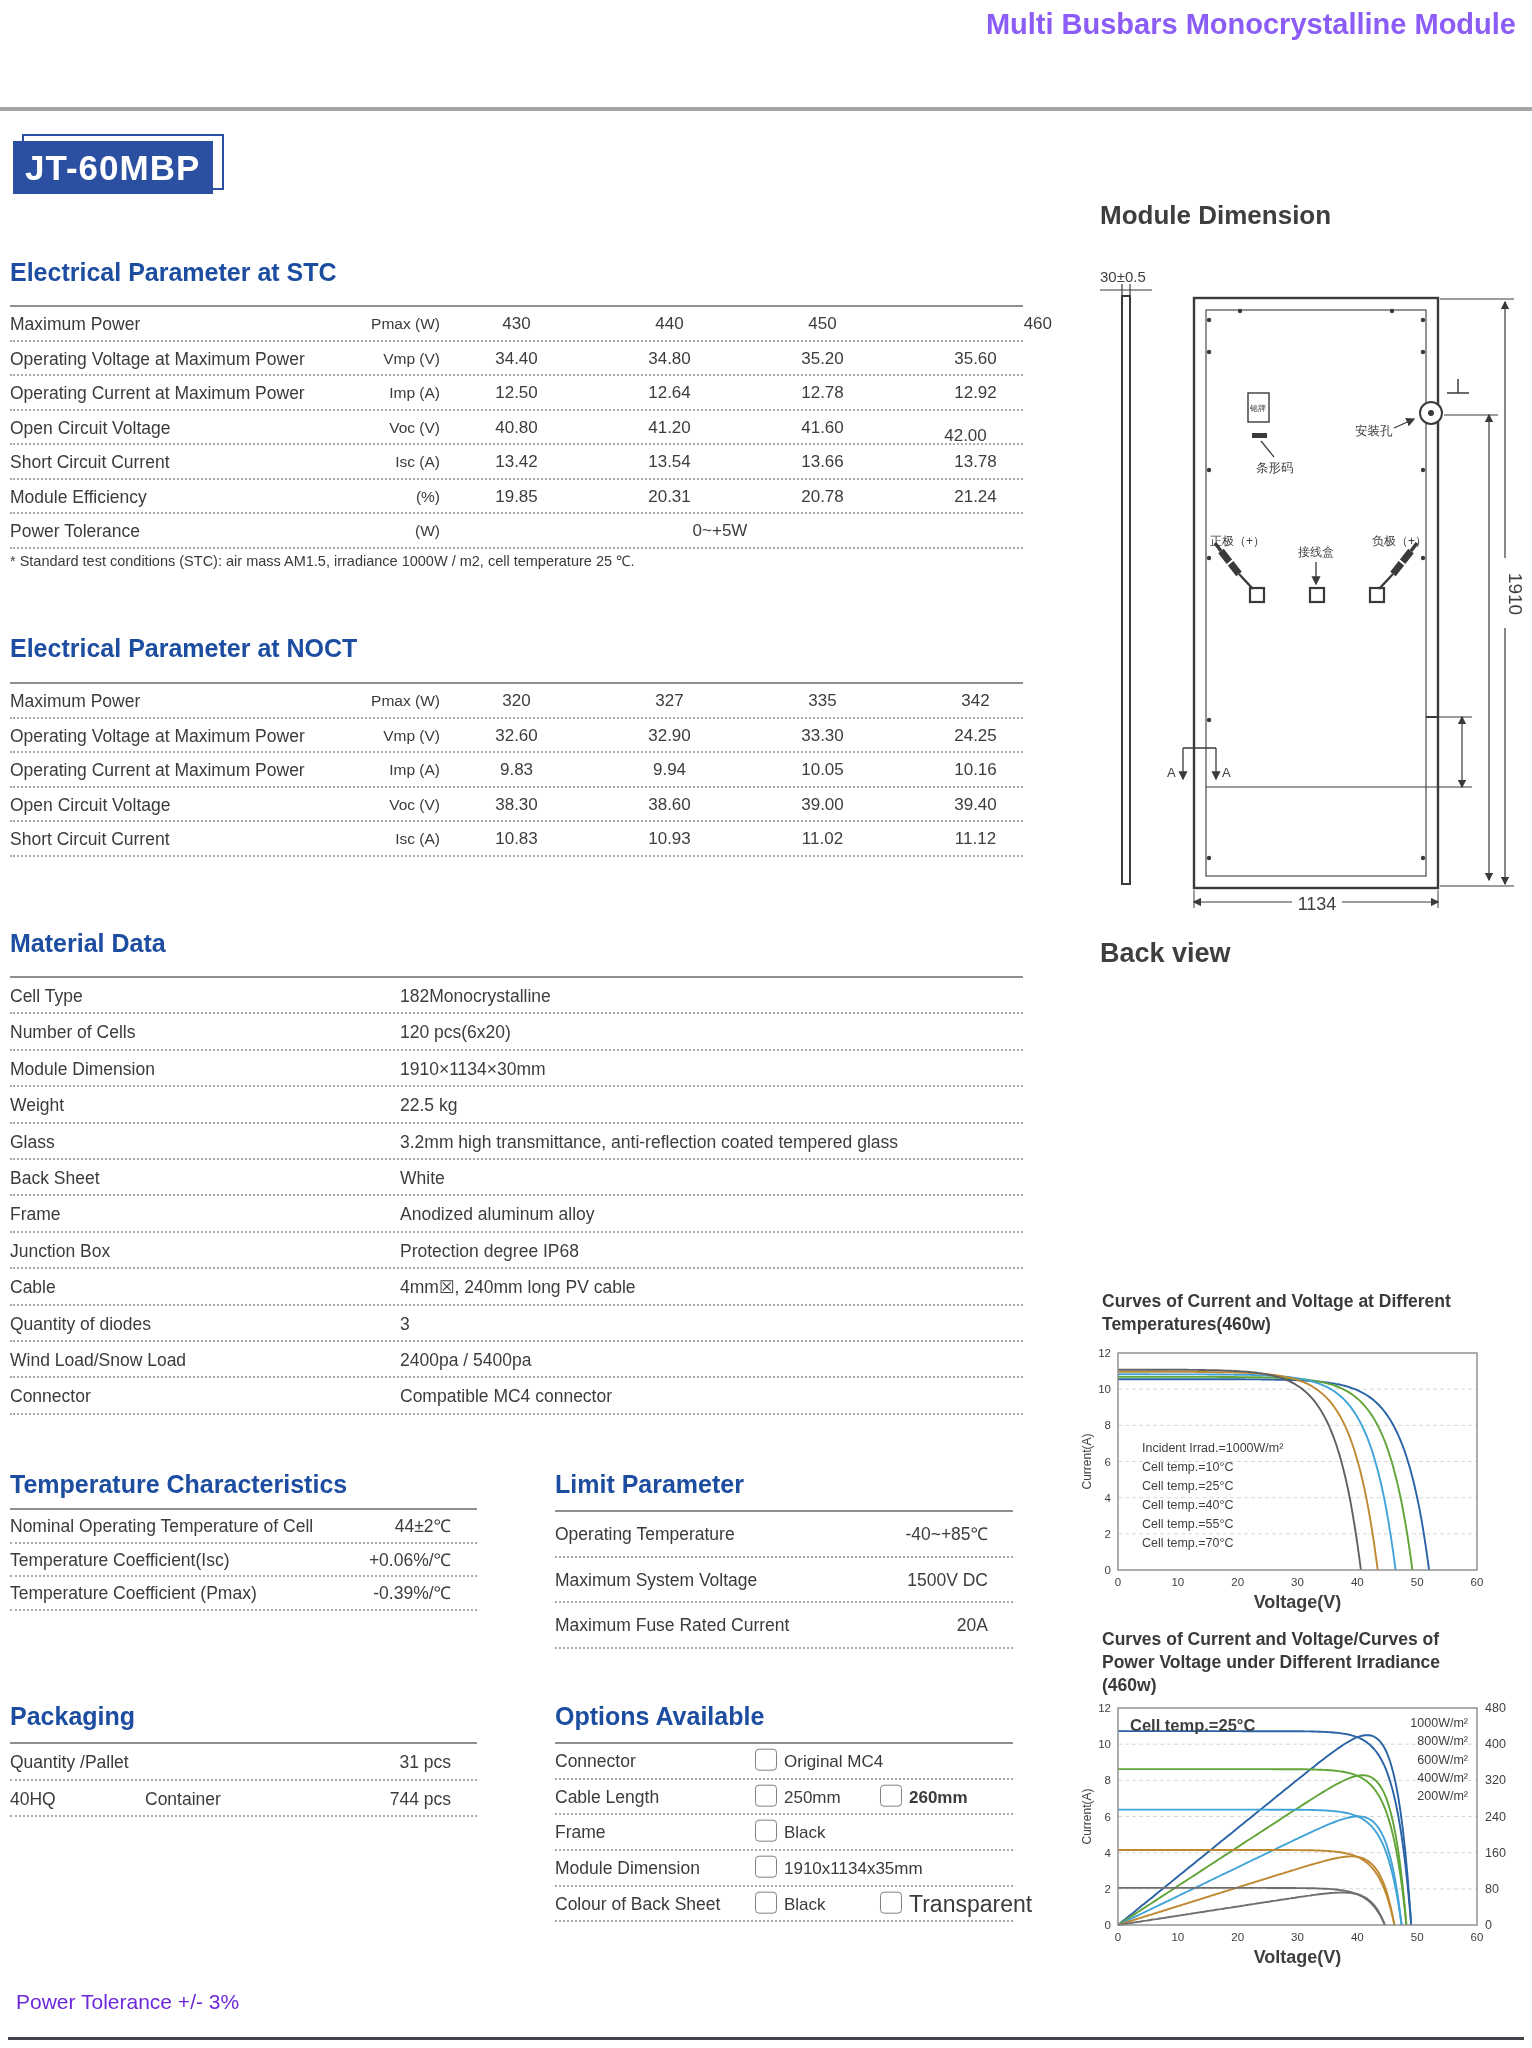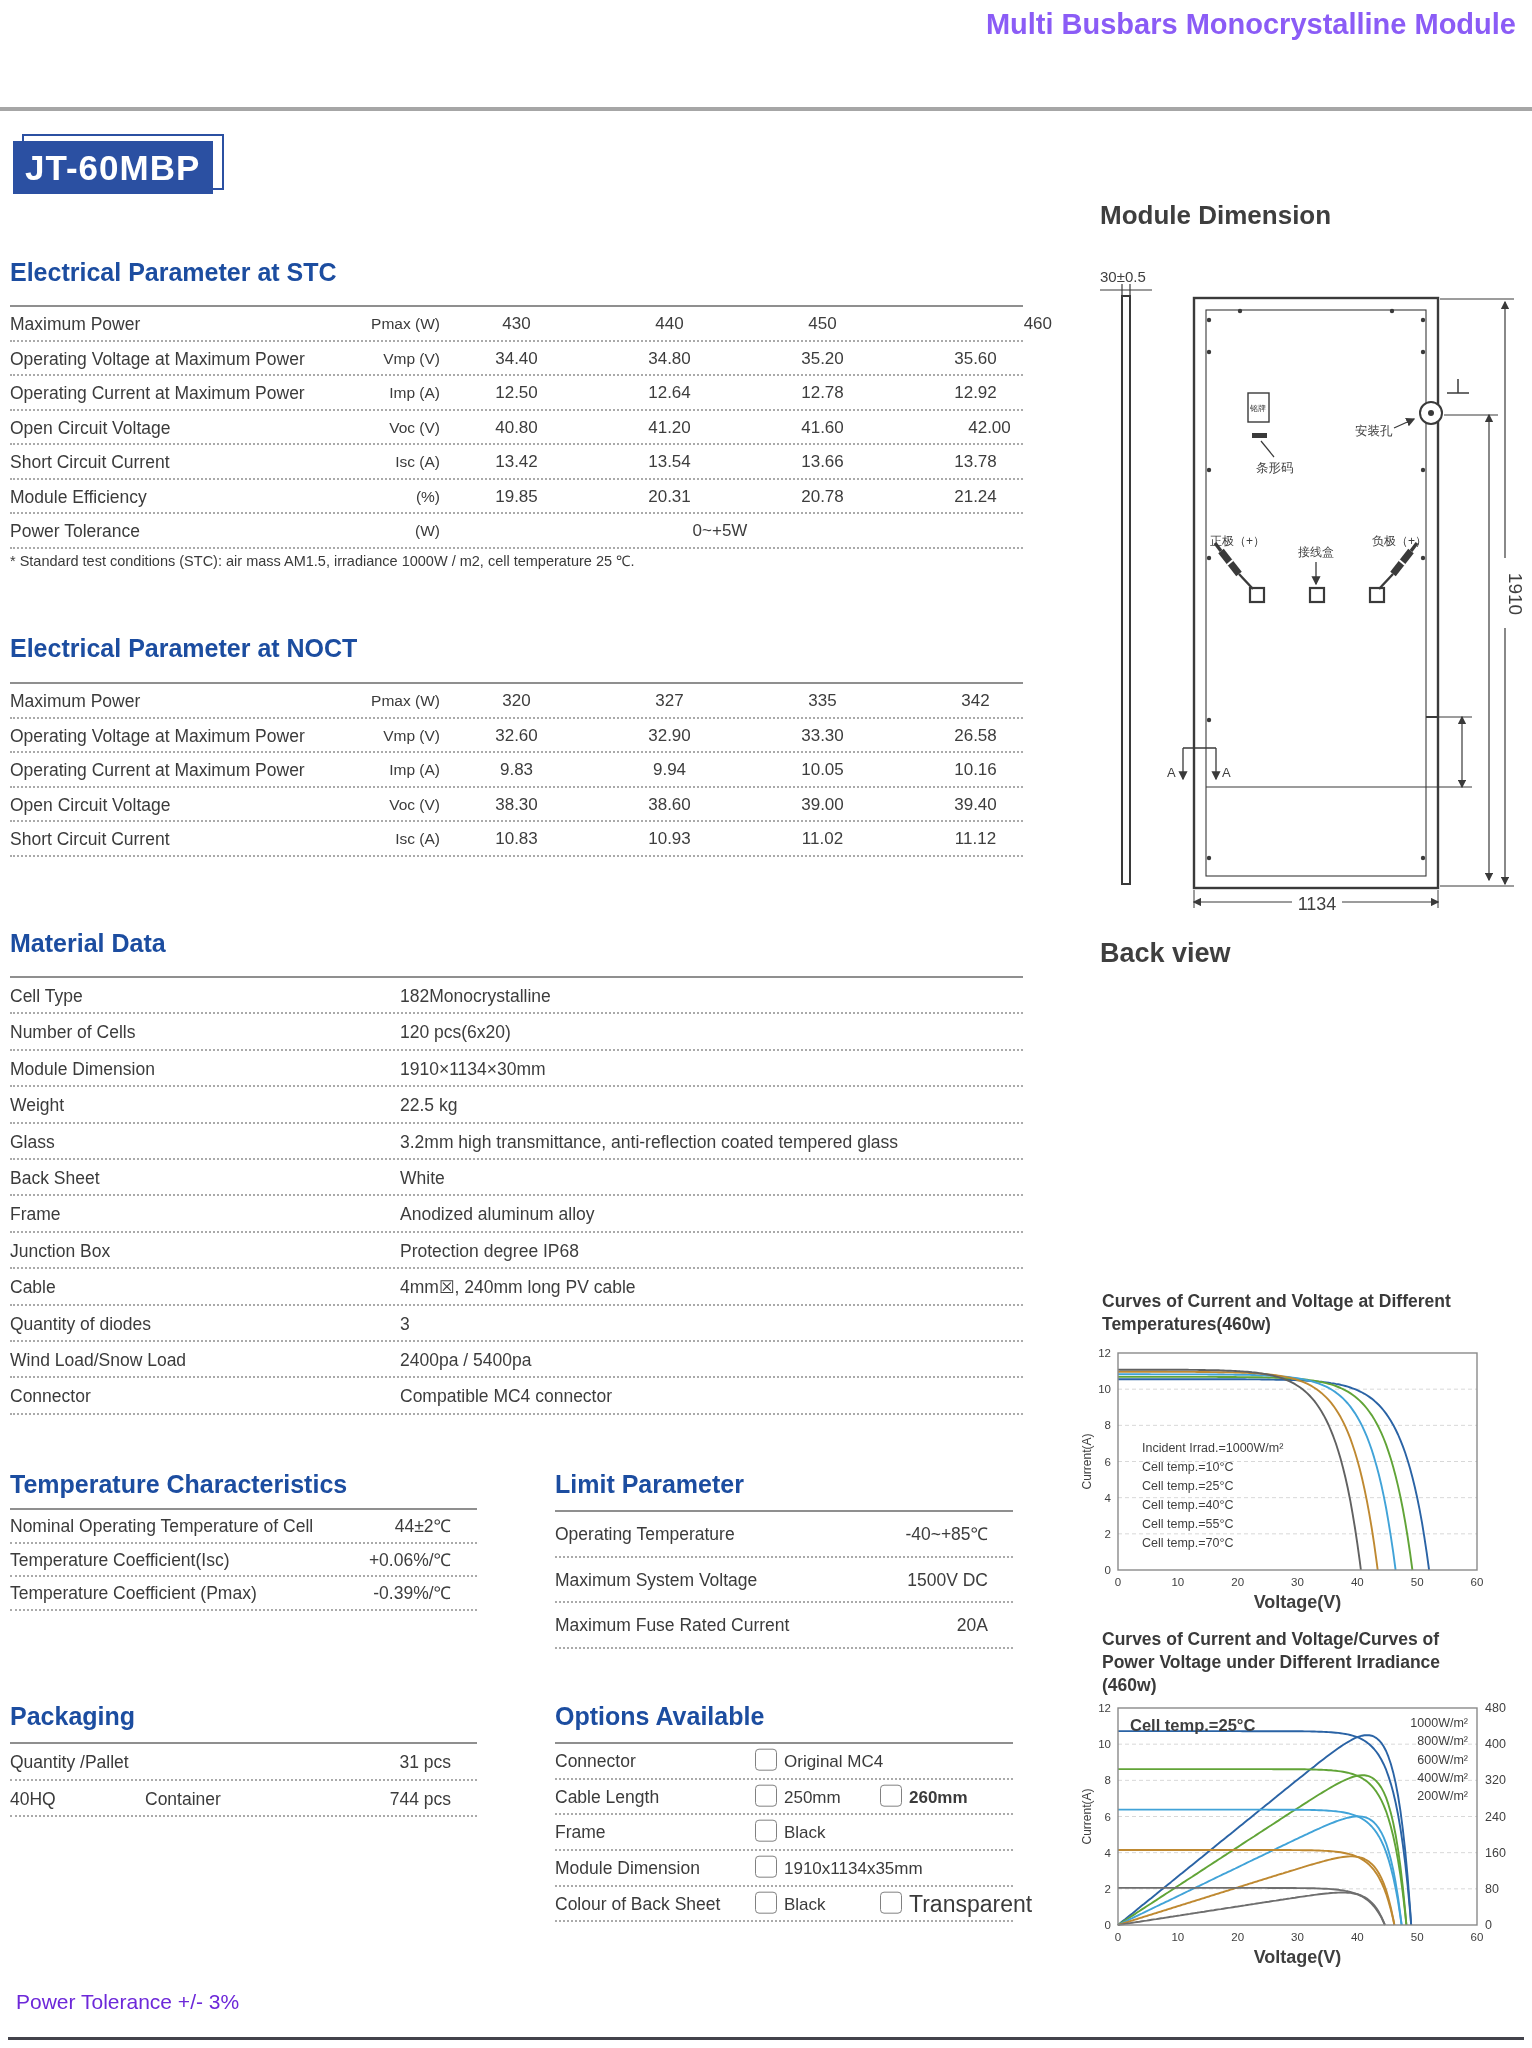--- a/index.html
+++ b/index.html
@@ -64,21 +64,21 @@
         <span class="val" style="line-height:34.5px;left:583px;width:153px;">12.64</span>
         <span class="val" style="line-height:34.5px;left:736px;width:153px;">12.78</span>
         <span class="val" style="line-height:34.5px;left:889px;width:153px;">12.92</span>
       </div>
       <div class="erow" style="height: 34.5px;">
         <span class="lbl" style="line-height:34.5px;">Open Circuit Voltage</span>
         <span class="sym" style="line-height:34.5px;">Voc (V)</span>
         <span class="val" style="line-height:34.5px;left:430px;width:153px;">40.80</span>
         <span class="val" style="line-height:34.5px;left:583px;width:153px;">41.20</span>
         <span class="val" style="line-height:34.5px;left:736px;width:153px;">41.60</span>
-        <span class="val" style="line-height:34.5px;left:903px;width:153px;">42.00</span>
+        <span class="val" style="line-height:34.5px;left:879px;width:153px;margin-top:8px;">42.00</span>
       </div>
       <div class="erow" style="height: 34.5px;">
         <span class="lbl" style="line-height:34.5px;">Short Circuit Current</span>
         <span class="sym" style="line-height:34.5px;">Isc (A)</span>
         <span class="val" style="line-height:34.5px;left:430px;width:153px;">13.42</span>
         <span class="val" style="line-height:34.5px;left:583px;width:153px;">13.54</span>
         <span class="val" style="line-height:34.5px;left:736px;width:153px;">13.66</span>
         <span class="val" style="line-height:34.5px;left:889px;width:153px;">13.78</span>
       </div>
       <div class="erow" style="height: 34.5px;">
@@ -106,21 +106,21 @@
         <span class="val" style="line-height:34.5px;left:583px;width:153px;">327</span>
         <span class="val" style="line-height:34.5px;left:736px;width:153px;">335</span>
         <span class="val" style="line-height:34.5px;left:889px;width:153px;">342</span>
       </div>
       <div class="erow" style="height: 34.5px;">
         <span class="lbl" style="line-height:34.5px;">Operating Voltage at Maximum Power</span>
         <span class="sym" style="line-height:34.5px;">Vmp (V)</span>
         <span class="val" style="line-height:34.5px;left:430px;width:153px;">32.60</span>
         <span class="val" style="line-height:34.5px;left:583px;width:153px;">32.90</span>
         <span class="val" style="line-height:34.5px;left:736px;width:153px;">33.30</span>
-        <span class="val" style="line-height:34.5px;left:889px;width:153px;">26.58</span>
+        <span class="val" style="line-height:34.5px;left:889px;width:153px;">24.25</span>
       </div>
       <div class="erow" style="height: 34.5px;">
         <span class="lbl" style="line-height:34.5px;">Operating Current at Maximum Power</span>
         <span class="sym" style="line-height:34.5px;">Imp (A)</span>
         <span class="val" style="line-height:34.5px;left:430px;width:153px;">9.83</span>
         <span class="val" style="line-height:34.5px;left:583px;width:153px;">9.94</span>
         <span class="val" style="line-height:34.5px;left:736px;width:153px;">10.05</span>
         <span class="val" style="line-height:34.5px;left:889px;width:153px;">10.16</span>
       </div>
       <div class="erow" style="height: 34.5px;">

